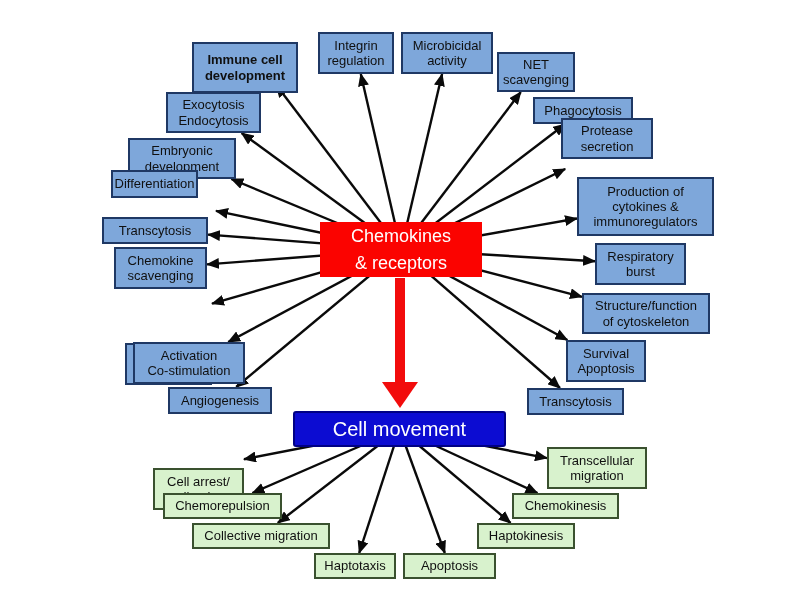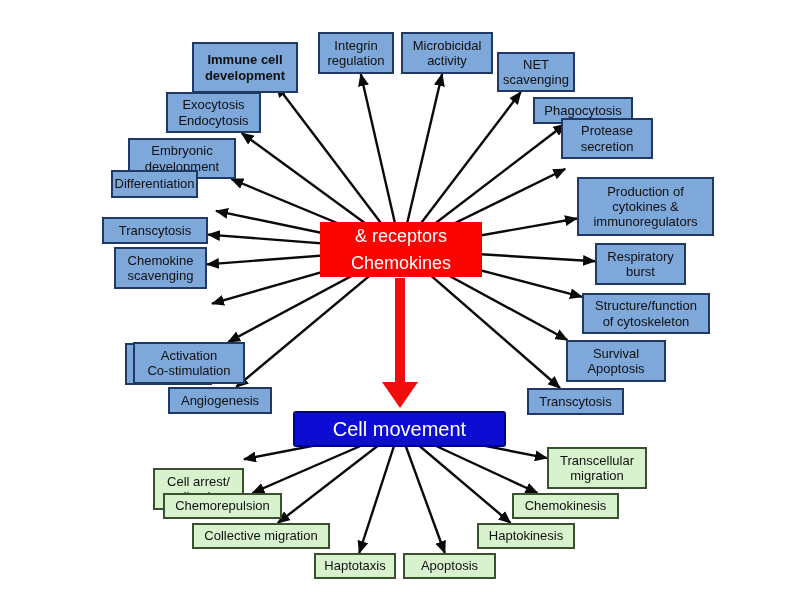--- a/index.html
+++ b/index.html
@@ -96,37 +96,37 @@
 immunoregulators</div>
       <div class="node fn" style="left: 102px; top: 217px; width: 106px; height: 27px;">Transcytosis</div>
       <div class="node fn" style="left: 595px; top: 243px; width: 91px; height: 42px;">Respiratory
 burst</div>
       <div class="node fn" style="left: 114px; top: 247px; width: 93px; height: 42px;">Chemokine
 scavenging</div>
       <div class="node fn" style="left: 582px; top: 293px; width: 128px; height: 41px;">Structure/function
 of cytoskeleton</div>
       <div class="node fn" style="left: 125px; top: 295px; width: 87px; height: 42px; margin-top: 48px;">Cell-cell
 adhesion</div>
-      <div class="node fn" style="left: 566px; top: 340px; width: 100px; height: 42px;">Survival
+      <div class="node fn" style="left: 566px; top: 340px; width: 80px; height: 42px;">Survival
 Apoptosis</div>
       <div class="node fn" style="left: 133px; top: 342px; width: 112px; height: 42px;">Activation
 Co-stimulation</div>
       <div class="node fn" style="left: 168px; top: 387px; width: 104px; height: 27px;">Angiogenesis</div>
       <div class="node fn" style="left: 527px; top: 388px; width: 97px; height: 27px;">Transcytosis</div>
       <div class="node mv" style="left: 153px; top: 447px; width: 91px; height: 42px; margin-top: 21px;">Cell arrest/
 adhesion</div>
       <div class="node mv" style="left: 163px; top: 493px; width: 119px; height: 26px;">Chemorepulsion</div>
       <div class="node mv" style="left: 192px; top: 523px; width: 138px; height: 26px;">Collective migration</div>
       <div class="node mv" style="left: 314px; top: 553px; width: 82px; height: 26px;">Haptotaxis</div>
       <div class="node mv" style="left: 403px; top: 553px; width: 93px; height: 26px;">Apoptosis</div>
       <div class="node mv" style="left: 477px; top: 523px; width: 98px; height: 26px;">Haptokinesis</div>
       <div class="node mv" style="left: 512px; top: 493px; width: 107px; height: 26px;">Chemokinesis</div>
       <div class="node mv" style="left: 547px; top: 447px; width: 100px; height: 42px;">Transcellular
 migration</div>
     </div>
 
   <div class="hub-box" id="hub-box" style="left: 320px; top: 222px; width: 162px; height: 55px;">
+    <span>Chemokines</span>
     <span>&amp; receptors</span>
-    <span>Chemokines</span>
   </div>
 
   <div class="movement-box" id="movement-box" style="left: 293px; top: 411px; width: 213px; height: 36px;">Cell movement</div>
 </div>
 
 </body></html>

